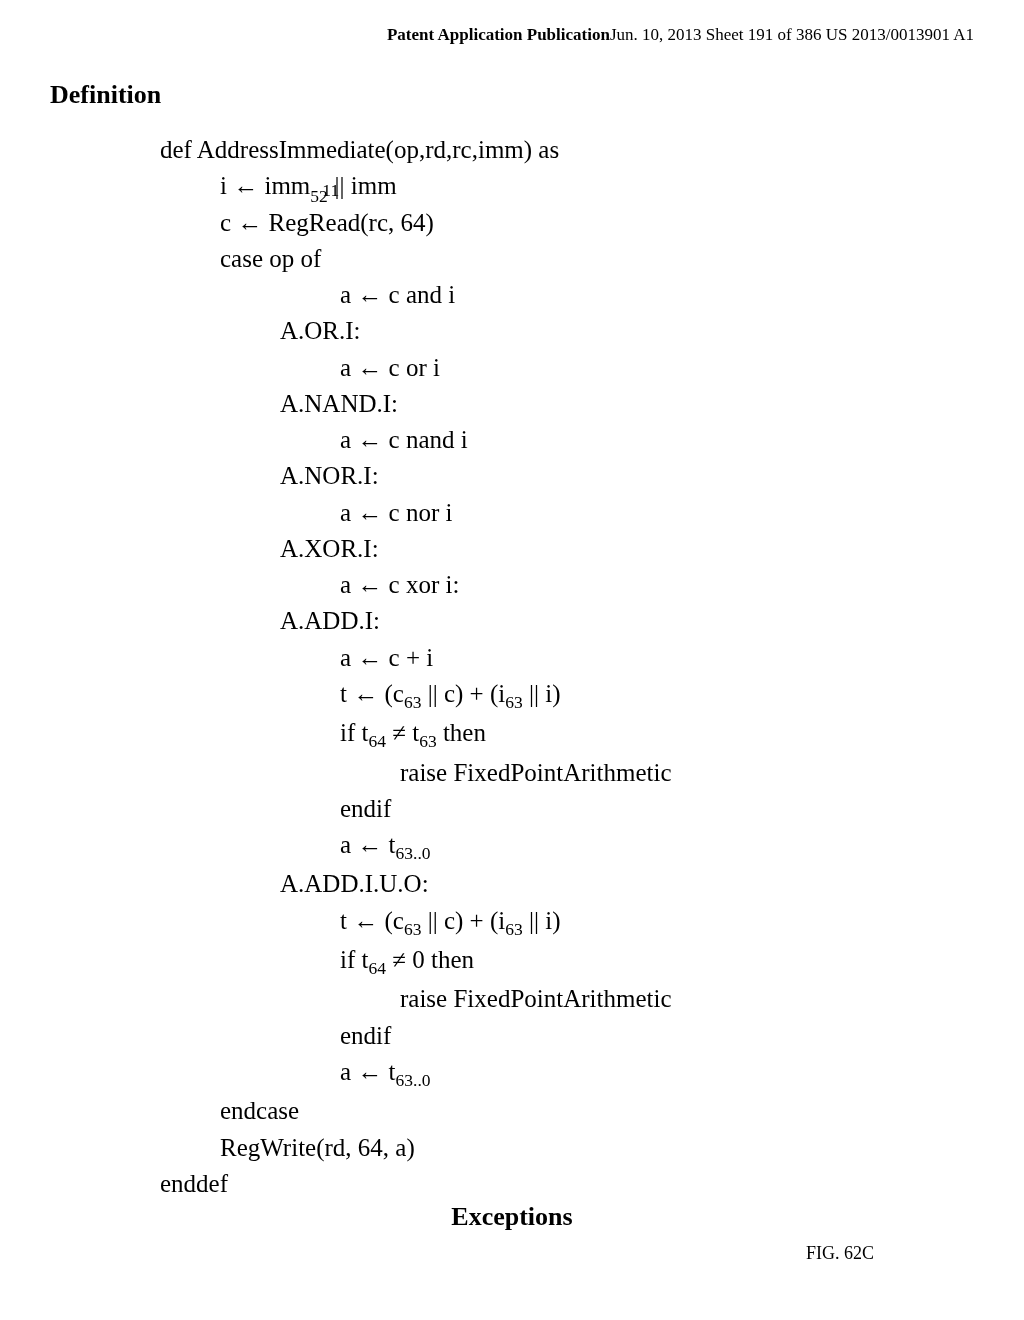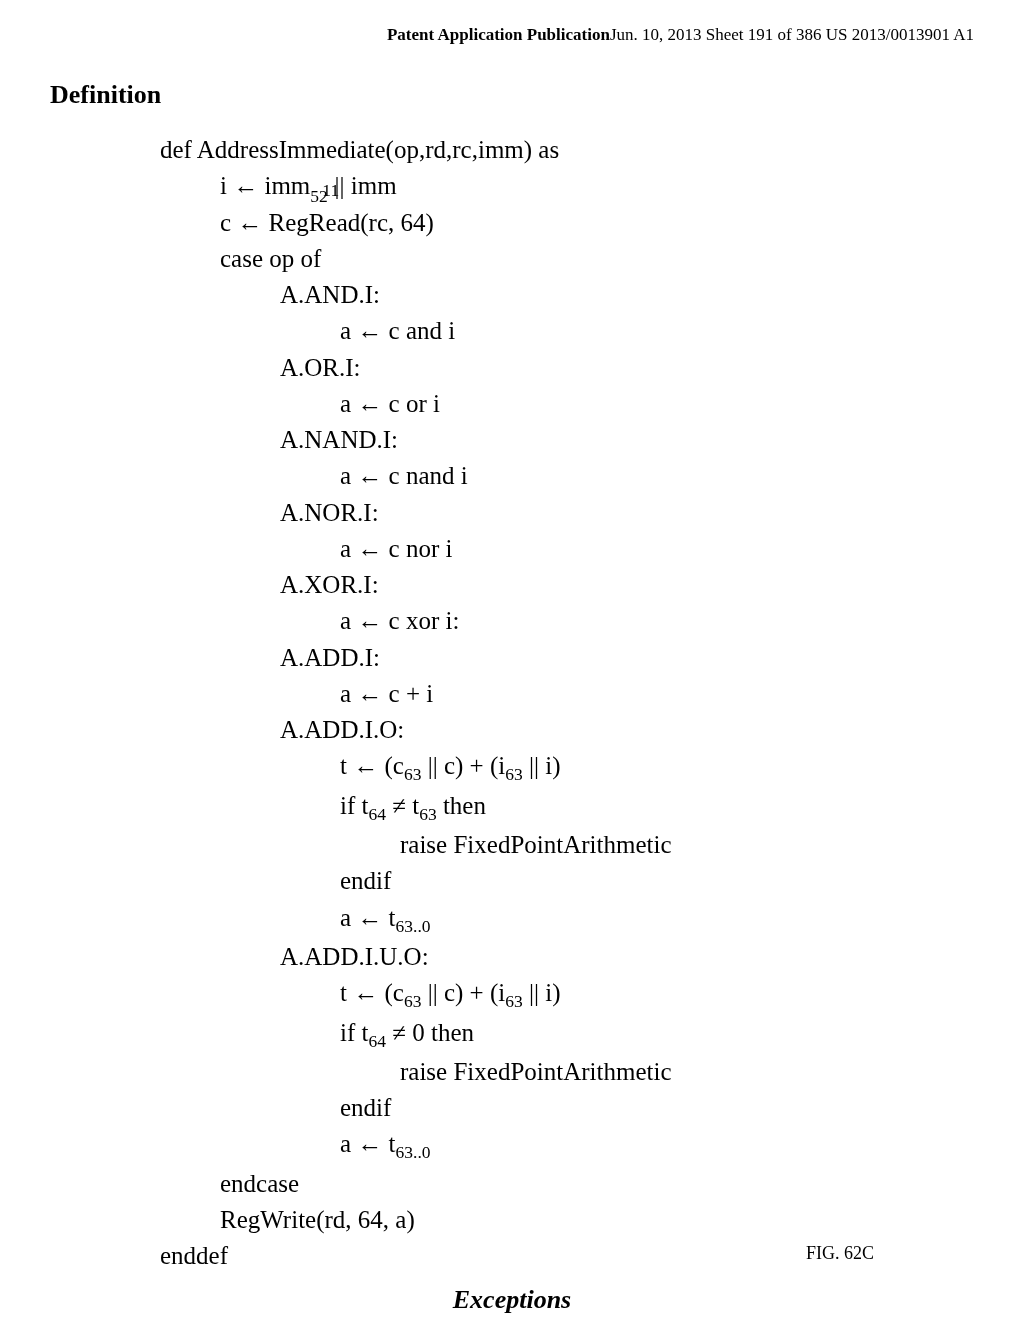--- a/index.html
+++ b/index.html
@@ -42,23 +42,22 @@
       margin-top: 12px;
     }
     .indent-1 { padding-left: 60px; }
     .indent-2 { padding-left: 120px; }
     .indent-3 { padding-left: 180px; }
     .indent-4 { padding-left: 240px; }
     .exceptions-title {
       text-align: center;
       font-weight: bold;
       font-size: 26px;
-      margin-top: 10px;
+      margin-top: 0;
       margin-bottom: 28px;
-      font-style: italic;
     }
     .figure-label {
       position: absolute;
       bottom: 56px;
       right: 150px;
       font-size: 18px;
     }
     sub {
       font-size: 0.7em;
       vertical-align: sub;
@@ -79,39 +78,37 @@
 <div class="section-title">Definition</div>
 
 <div class="code-block">
   <div>def AddressImmediate(op,rd,rc,imm) as</div>
   <div class="indent-1">
     <span>i ← imm</span><span style="position:relative;display:inline-block;width:18px;"><sup style="position:absolute;top:-0.6em;left:0;">52</sup><sub style="position:absolute;bottom:-0.5em;left:12px;">11</sub></span><span> || imm</span>
   </div>
   <div class="indent-1">c ← RegRead(rc, 64)</div>
   <div class="indent-1">case op of</div>
 
-  <div class="indent-2">A.AND.I:</div>
   <div class="indent-3">a ← c and i</div>
 
   <div class="indent-2">A.OR.I:</div>
   <div class="indent-3">a ← c or i</div>
 
   <div class="indent-2">A.NAND.I:</div>
   <div class="indent-3">a ← c nand i</div>
 
   <div class="indent-2">A.NOR.I:</div>
   <div class="indent-3">a ← c nor i</div>
 
   <div class="indent-2">A.XOR.I:</div>
   <div class="indent-3">a ← c xor i:</div>
 
   <div class="indent-2">A.ADD.I:</div>
   <div class="indent-3">a ← c + i</div>
 
-  <div class="indent-2">A.ADD.I.O:</div>
   <div class="indent-3">
     <span>t ← (c</span><sub>63</sub><span> || c) + (i</span><sub>63</sub><span> || i)</span>
   </div>
   <div class="indent-3">
     <span>if t</span><sub>64</sub><span> ≠ t</span><sub>63</sub><span> then</span>
   </div>
   <div class="indent-4">raise FixedPointArithmetic</div>
   <div class="indent-3">endif</div>
   <div class="indent-3">
     <span>a ← t</span><sub>63..0</sub>

